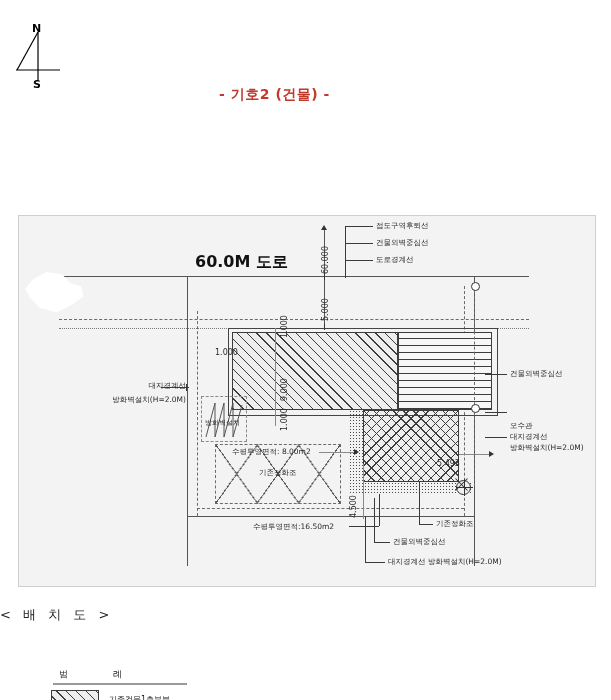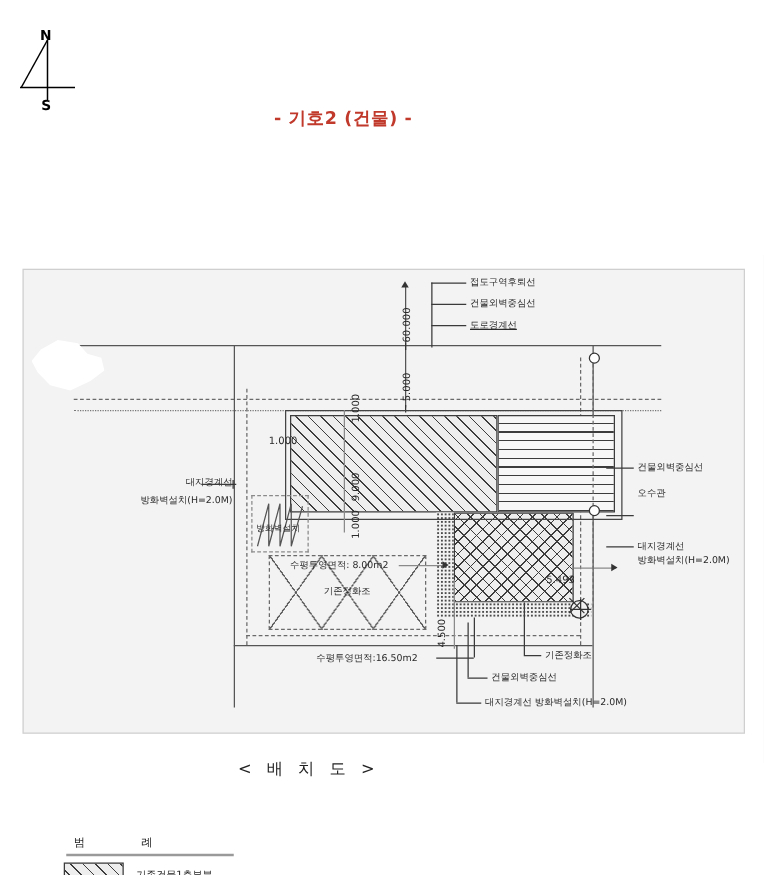--- a/index.html
+++ b/index.html
@@ -95,21 +95,21 @@
   #legend-head{position:absolute;left:2px;top:0;width:148px;height:14px;}
   #legend-head .h1{position:absolute;left:14px;top:0;font-size:9px;color:#222;}
   #legend-head .h2{position:absolute;left:68px;top:0;font-size:9px;color:#222;}
   #legend-head .rule{position:absolute;left:8px;top:15px;width:134px;height:2px;background:#9a9a9a;}
   .legend-row{position:absolute;left:8px;height:18px;}
   .legend-sw{position:absolute;left:0;top:0;width:48px;height:18px;}
   .legend-txt{position:absolute;left:58px;top:4px;font-size:8px;color:#222;white-space:nowrap;}
 
   
   #sheet-caption{
-    left:0;top:606px;width:494px;text-align:center;
+    left:0;top:606px;width:494px;
     font-size:13px;color:#222;letter-spacing:4px;
   }
 
   
   .septic{
     position:absolute;width:13px;height:13px;border-radius:50%;
     border:1px solid #333;background:#f0f0f0;
   }
   .septic::before,.septic::after{
     content:"";position:absolute;left:50%;top:-2px;width:1px;height:17px;
@@ -141,20 +141,21 @@
     <line x1="30" y1="22" x2="30" y2="70" stroke="#000" stroke-width="1.2"></line>
     <line x1="8" y1="60" x2="52" y2="60" stroke="#000" stroke-width="1.2"></line>
     <line x1="30" y1="22" x2="9" y2="60" stroke="#000" stroke-width="1.2"></line>
   </svg>
 </div>
 
 <div class="abs" id="sheet-title">- 기호2 (건물) -</div>
 
 <div class="abs" id="drawing-frame">
 
+  <div class="abs road-title" style="left:176px;top:36px;">60.0M 도로</div>
 
   <div class="abs hline" style="left:40px;top:60px;width:470px;"></div>
 
   <div class="abs hline dash" style="left:40px;top:103px;width:470px;"></div>
 
   <div class="abs hline dot" style="left:40px;top:112px;width:470px;"></div>
 
   <div class="abs vline" style="left:168px;top:60px;height:290px;"></div>
   <div class="abs vline" style="left:455px;top:60px;height:290px;"></div>
   <div class="abs hline" style="left:168px;top:300px;width:287px;"></div>
@@ -172,21 +173,21 @@
   <div class="abs tick" style="left:305px;top:58px;"></div>
   <div class="abs tick" style="left:305px;top:108px;"></div>
 
   <div class="abs hline lead" style="left:326px;top:10px;width:28px;"></div>
   <div class="abs lbl" style="left:357px;top:5px;">접도구역후퇴선</div>
 
   <div class="abs hline lead" style="left:326px;top:27px;width:28px;"></div>
   <div class="abs lbl" style="left:357px;top:22px;">건물외벽중심선</div>
 
   <div class="abs hline lead" style="left:326px;top:44px;width:28px;"></div>
-  <div class="abs lbl" style="left:357px;top:39px;text-decoration:underline;">도로경계선</div>
+  <div class="abs lbl" style="left:357px;top:39px;">도로경계선</div>
 
   <div class="abs vline lead" style="left:326px;top:10px;height:52px;"></div>
 
   <div class="abs pat pat-diag" style="left:213px;top:116px;width:166px;height:78px;"></div>
 
   <div class="abs pat pat-horiz" style="left:379px;top:116px;width:94px;height:78px;"></div>
 
   <div class="abs pat pat-cross" style="left:344px;top:194px;width:96px;height:72px;"></div>
 
   <div class="abs pat pat-dot" style="left:330px;top:266px;width:124px;height:12px;border:none;"></div>
@@ -216,21 +217,21 @@
 
   <div class="abs lbl" style="left:85px;top:165px;text-align:right;width:82px;">대지경계선</div>
   <div class="abs lbl" style="left:38px;top:179px;text-align:right;width:129px;">방화벽설치(H=2.0M)</div>
   <div class="abs hline lead" style="left:142px;top:171px;width:28px;"></div>
   <div class="abs tick" style="left:167px;top:168px;height:7px;"></div>
 
   <div class="abs hline lead" style="left:466px;top:158px;width:22px;"></div>
   <div class="abs lbl" style="left:491px;top:153px;">건물외벽중심선</div>
 
   <div class="abs hline lead" style="left:466px;top:196px;width:22px;"></div>
-  <div class="abs lbl" style="left:491px;top:174px;">오수관</div>
+  <div class="abs lbl" style="left:491px;top:205px;">오수관</div>
 
   <div class="abs hline lead" style="left:466px;top:221px;width:22px;"></div>
   <div class="abs lbl" style="left:491px;top:216px;">대지경계선</div>
   <div class="abs lbl" style="left:491px;top:227px;">방화벽설치(H=2.0M)</div>
 
   <div class="abs vline dash" style="left:455px;top:70px;height:200px;"></div>
   <div class="abs manhole" style="left:452px;top:66px;"></div>
   <div class="abs manhole" style="left:452px;top:188px;"></div>
 
   <div class="abs" style="left:435px;top:262px;width:17px;height:17px;">

